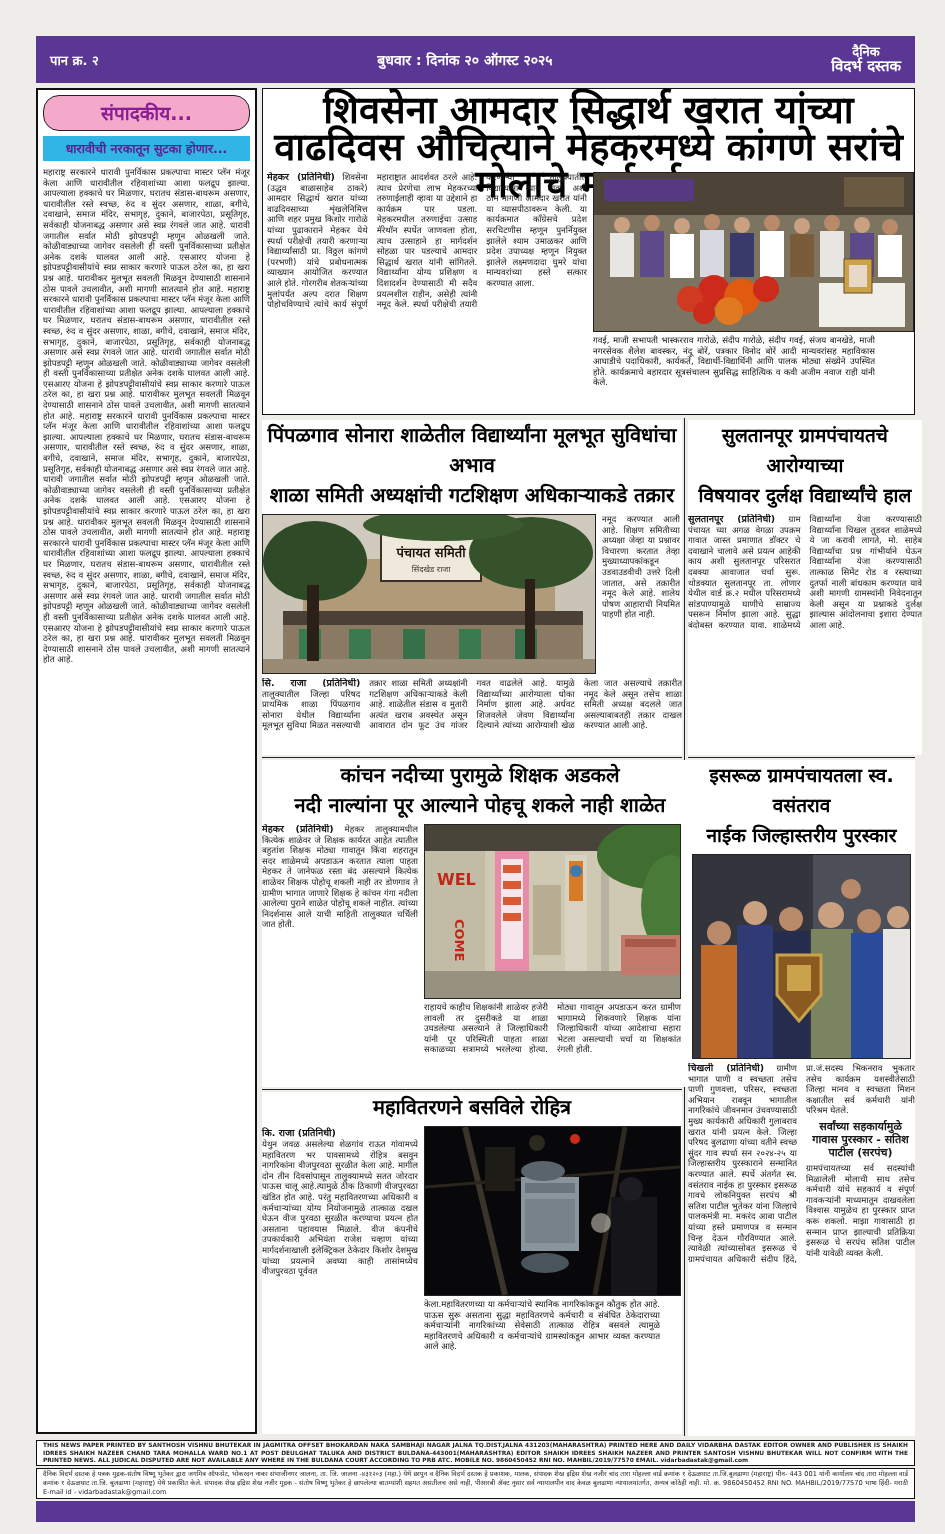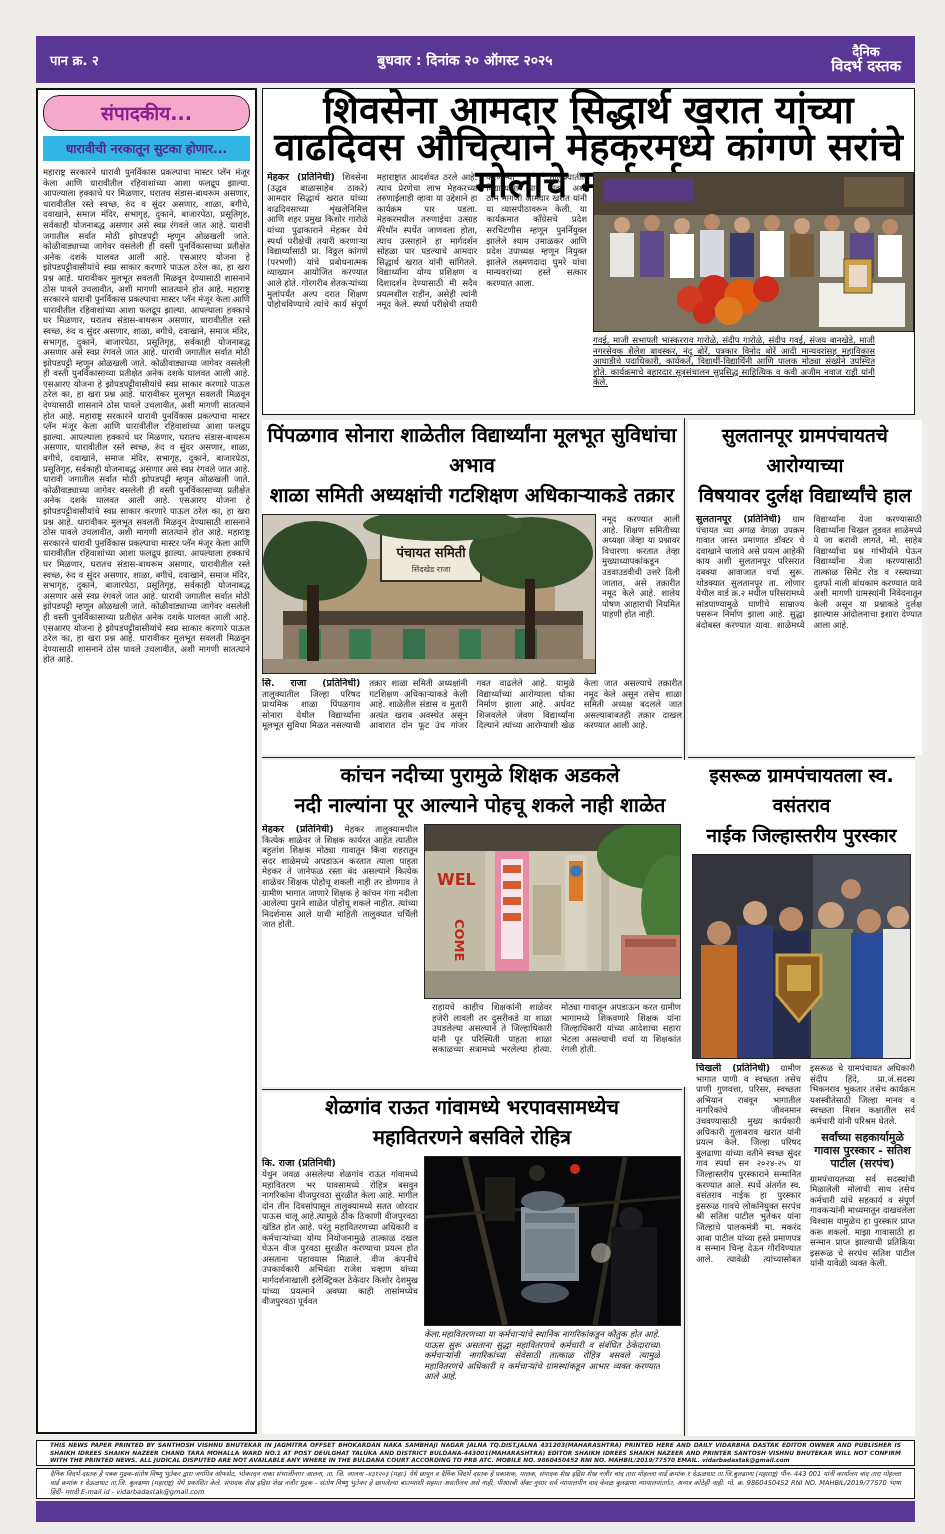--- a/index.html
+++ b/index.html
@@ -25,30 +25,30 @@
     padding:4px 2px;margin-bottom:6px;}
   .bt{font-size:8.5px;line-height:10.6px;text-align:justify;color:#161616;overflow:hidden;}
   .byline{font-weight:bold;font-size:9.5px;}
   
   .hwrap{text-align:center;font-weight:bold;color:#000;}
   .h-main{font-size:38px;line-height:37px;}
   .h-sec{font-size:20px;line-height:30px;}
   .h-sec2{font-size:19px;line-height:30px;}
   .box{border:1.5px solid #111;background:#fff;}
   .panel{background:#fff;}
-  .col2{column-count:2;column-gap:9px;padding-left:8px;}
+  .col2{column-count:2;column-gap:9px;}
   .col3{column-count:3;column-gap:9px;}
   .col4{column-count:4;column-gap:9px;}
   .photo{border:1px solid #222;display:block;}
   .caption{font-size:8.5px;line-height:10.6px;text-align:justify;overflow:hidden;}
   .subhead{font-size:11px;font-weight:bold;text-align:center;line-height:13px;margin:4px 0;}
   .vrule{background:#222;width:1px;}
   .hrule{background:#222;height:1px;}
   
-  .foot{border:1.5px solid #111;background:#fff;overflow:hidden;padding:1px 13px;font-style:italic;}
+  .foot{border:1.5px solid #111;background:#fff;overflow:hidden;padding:1px 6px;}
   .foot.en{font-size:5.9px;line-height:7.6px;text-align:justify;font-weight:bold;color:#222;}
   .foot.mr{font-size:6.6px;line-height:9.2px;text-align:justify;color:#222;}
   .botbar{background:#5a3795;}
 </style>
 </head>
 <body>
 
 <div class="abs topbar" style="left:36px;top:36px;width:879px;height:47px;gap:17px;">
   <span class="pageno">पान क्र. २</span>
   <span class="dateline">बुधवार : दिनांक २० ऑगस्ट २०२५</span>
@@ -64,21 +64,21 @@
   <div class="bt" style="height:1255px;">महाराष्ट्र सरकारने धारावी पुनर्विकास प्रकल्पाचा मास्टर प्लॅन मंजूर केला आणि धारावीतील रहिवाशांच्या आशा फलद्रूप झाल्या. आपल्याला हक्काचे घर मिळणार, घरातच संडास-बाथरूम असणार, धारावीतील रस्ते स्वच्छ, रुंद व सुंदर असणार, शाळा, बगीचे, दवाखाने, समाज मंदिर, सभागृह, दुकाने, बाजारपेठा, प्रसूतिगृह, सर्वकाही योजनाबद्ध असणार असे स्वप्न रंगवले जात आहे. धारावी जगातील सर्वात मोठी झोपडपट्टी म्हणून ओळखली जाते. कोळीवाड्याच्या जागेवर वसलेली ही वस्ती पुनर्विकासाच्या प्रतीक्षेत अनेक दशके घालवत आली आहे. एसआरए योजना हे झोपडपट्टीवासीयांचे स्वप्न साकार करणारे पाऊल ठरेल का, हा खरा प्रश्न आहे. धारावीकर मुलभूत सवलती मिळवून देण्यासाठी शासनाने ठोस पावले उचलावीत, अशी मागणी सातत्याने होत आहे. महाराष्ट्र सरकारने धारावी पुनर्विकास प्रकल्पाचा मास्टर प्लॅन मंजूर केला आणि धारावीतील रहिवाशांच्या आशा फलद्रूप झाल्या. आपल्याला हक्काचे घर मिळणार, घरातच संडास-बाथरूम असणार, धारावीतील रस्ते स्वच्छ, रुंद व सुंदर असणार, शाळा, बगीचे, दवाखाने, समाज मंदिर, सभागृह, दुकाने, बाजारपेठा, प्रसूतिगृह, सर्वकाही योजनाबद्ध असणार असे स्वप्न रंगवले जात आहे. धारावी जगातील सर्वात मोठी झोपडपट्टी म्हणून ओळखली जाते. कोळीवाड्याच्या जागेवर वसलेली ही वस्ती पुनर्विकासाच्या प्रतीक्षेत अनेक दशके घालवत आली आहे. एसआरए योजना हे झोपडपट्टीवासीयांचे स्वप्न साकार करणारे पाऊल ठरेल का, हा खरा प्रश्न आहे. धारावीकर मुलभूत सवलती मिळवून देण्यासाठी शासनाने ठोस पावले उचलावीत, अशी मागणी सातत्याने होत आहे. महाराष्ट्र सरकारने धारावी पुनर्विकास प्रकल्पाचा मास्टर प्लॅन मंजूर केला आणि धारावीतील रहिवाशांच्या आशा फलद्रूप झाल्या. आपल्याला हक्काचे घर मिळणार, घरातच संडास-बाथरूम असणार, धारावीतील रस्ते स्वच्छ, रुंद व सुंदर असणार, शाळा, बगीचे, दवाखाने, समाज मंदिर, सभागृह, दुकाने, बाजारपेठा, प्रसूतिगृह, सर्वकाही योजनाबद्ध असणार असे स्वप्न रंगवले जात आहे. धारावी जगातील सर्वात मोठी झोपडपट्टी म्हणून ओळखली जाते. कोळीवाड्याच्या जागेवर वसलेली ही वस्ती पुनर्विकासाच्या प्रतीक्षेत अनेक दशके घालवत आली आहे. एसआरए योजना हे झोपडपट्टीवासीयांचे स्वप्न साकार करणारे पाऊल ठरेल का, हा खरा प्रश्न आहे. धारावीकर मुलभूत सवलती मिळवून देण्यासाठी शासनाने ठोस पावले उचलावीत, अशी मागणी सातत्याने होत आहे. महाराष्ट्र सरकारने धारावी पुनर्विकास प्रकल्पाचा मास्टर प्लॅन मंजूर केला आणि धारावीतील रहिवाशांच्या आशा फलद्रूप झाल्या. आपल्याला हक्काचे घर मिळणार, घरातच संडास-बाथरूम असणार, धारावीतील रस्ते स्वच्छ, रुंद व सुंदर असणार, शाळा, बगीचे, दवाखाने, समाज मंदिर, सभागृह, दुकाने, बाजारपेठा, प्रसूतिगृह, सर्वकाही योजनाबद्ध असणार असे स्वप्न रंगवले जात आहे. धारावी जगातील सर्वात मोठी झोपडपट्टी म्हणून ओळखली जाते. कोळीवाड्याच्या जागेवर वसलेली ही वस्ती पुनर्विकासाच्या प्रतीक्षेत अनेक दशके घालवत आली आहे. एसआरए योजना हे झोपडपट्टीवासीयांचे स्वप्न साकार करणारे पाऊल ठरेल का, हा खरा प्रश्न आहे. धारावीकर मुलभूत सवलती मिळवून देण्यासाठी शासनाने ठोस पावले उचलावीत, अशी मागणी सातत्याने होत आहे.</div>
 </div>
 
 <div class="abs box" style="left:262px;top:88px;width:653px;height:327px;padding:3px 4px;">
   <div class="hwrap h-main" style="height:78px;">शिवसेना आमदार सिद्धार्थ खरात यांच्या वाढदिवस औचित्याने मेहकरमध्ये कांगणे सरांचे मोलाचे मार्गदर्शन</div>
   <div style="display:flex;gap:6px;margin-top:2px;">
     <div class="bt col3" style="width:320px;height:238px;">
       <b class="byline">मेहकर (प्रतिनिधी)</b>
       <span>शिवसेना (उद्धव बाळासाहेब ठाकरे) आमदार सिद्धार्थ खरात यांच्या वाढदिवसाच्या शृंखलेनिमित्त आणि शहर प्रमुख किशोर गारोळे यांच्या पुढाकाराने मेहकर येथे स्पर्धा परीक्षेची तयारी करणाऱ्या विद्यार्थ्यांसाठी प्रा. विठ्ठल कांगणे (परभणी) यांचे प्रबोधनात्मक व्याख्यान आयोजित करण्यात आले होते. गोरगरीब शेतकऱ्यांच्या मुलांपर्यंत अल्प दरात शिक्षण पोहोचविण्याचे त्यांचे कार्य संपूर्ण महाराष्ट्रात आदर्शवत ठरले आहे. त्याच प्रेरणेचा लाभ मेहकरच्या तरुणाईलाही व्हावा या उद्देशाने हा कार्यक्रम पार पडला. मेहकरमधील तरुणाईचा उत्साह मॅरेथॉन स्पर्धेत जाणवला होता, त्याच उत्साहाने हा मार्गदर्शन सोहळा पार पडल्याचे आमदार सिद्धार्थ खरात यांनी सांगितले. विद्यार्थ्यांना योग्य प्रशिक्षण व दिशादर्शन देण्यासाठी मी सदैव प्रयत्नशील राहीन, असेही त्यांनी नमूद केले. स्पर्धा परीक्षेची तयारी करणाऱ्या तालुक्यातील विद्यार्थ्यांना न्याय द्यावा, अशी ठाम मागणी आमदार खरात यांनी या व्यासपीठावरून केली. या कार्यक्रमात काँग्रेसचे प्रदेश सरचिटणीस म्हणून पुनर्नियुक्त झालेले श्याम उमाळकर आणि प्रदेश उपाध्यक्ष म्हणून नियुक्त झालेले लक्ष्मणदादा घुमरे यांचा मान्यवरांच्या हस्ते सत्कार करण्यात आला.</span>
     </div>
-    <div style="width:282px;text-decoration:underline;">
+    <div style="width:282px;">
       <svg class="photo" width="319" height="158" viewBox="0 0 319 158">
         <rect width="319" height="158" fill="#7d7361"></rect>
         <rect width="319" height="42" fill="#4d4437"></rect>
         <rect x="10" y="6" width="90" height="22" fill="#5a3795" opacity="0.8"></rect>
         <rect x="250" y="4" width="60" height="30" fill="#6a5a42"></rect>
         <g>
           <circle cx="28" cy="52" r="8" fill="#c9a080"></circle>
             <rect x="16" y="60" width="24" height="44" fill="#e8e6e2"></rect>
           <circle cx="58" cy="50" r="8" fill="#b98a6a"></circle>
             <rect x="46" y="58" width="24" height="46" fill="#5c4a8a"></rect>
@@ -239,29 +239,28 @@
   <div class="bt col2" style="height:390px;">
     <b class="byline">चिखली (प्रतिनिधी)</b>
     <span>ग्रामीण भागात पाणी व स्वच्छता तसेच पाणी गुणवत्ता, परिसर, स्वच्छता अभियान राबवून भागातील नागरिकांचे जीवनमान उंचवण्यासाठी मुख्य कार्यकारी अधिकारी गुलाबराव खरात यांनी प्रयत्न केले. जिल्हा परिषद बुलढाणा यांच्या वतीने स्वच्छ सुंदर गाव स्पर्धा सन २०२४-२५ या जिल्हास्तरीय पुरस्काराने सन्मानित करण्यात आले. स्पर्धे अंतर्गत स्व. वसंतराव नाईक हा पुरस्कार इसरूळ गावचे लोकनियुक्त सरपंच श्री सतिश पाटील भुतेकर यांना जिल्हाचे पालकमंत्री मा. मकरंद आबा पाटील यांच्या हस्ते प्रमाणपत्र व सन्मान चिन्ह देऊन गौरविण्यात आले. त्यावेळी त्यांच्यासोबत इसरूळ चे ग्रामपंचायत अधिकारी संदीप हिंदे, प्रा.जं.सदस्य भिकनराव भुकतार तसेच कार्यक्रम यशस्वीतेसाठी जिल्हा मानव व स्वच्छता मिशन कक्षातील सर्व कर्मचारी यांनी परिश्रम घेतले.</span>
     <div class="subhead">सर्वांच्या सहकार्यामुळे गावास पुरस्कार - सतिश पाटील (सरपंच)</div>
     <span>ग्रामपंचायतच्या सर्व सदस्यांची मिळालेली मोलाची साथ तसेच कर्मचारी यांचे सहकार्य व संपूर्ण गावकऱ्यांनी माध्यमातून दाखवलेला विश्वास यामुळेच हा पुरस्कार प्राप्त करू शकलो. माझा गावासाठी हा सन्मान प्राप्त झाल्याची प्रतिक्रिया इसरूळ चे सरपंच सतिश पाटील यांनी यावेळी व्यक्त केली.</span>
   </div>
 </div>
 
 <div class="abs panel" style="left:262px;top:1092px;width:420px;height:342px;">
   <div class="hwrap h-sec">
-    <div>शेळगांव राऊत गांवामध्ये भरपावसामध्येच</div>
     <div>महावितरणने बसविले रोहित्र</div>
   </div>
   <div style="display:flex;gap:6px;margin-top:4px;">
     <div style="width:156px;">
       <div class="byline">कि. राजा (प्रतिनिधी)</div>
       <div class="bt" style="height:242px;">येथुन जवळ असलेल्या शेळगांव राऊत गांवामध्ये महावितरण भर पावसामध्ये रोहित्र बसवुन नागरिकांना वीजपुरवठा सुरळीत केला आहे. मागील दोन तीन दिवसांपासून तालुक्यामध्ये सतत जोरदार पाऊस चालू आहे.त्यामुळे ठीक ठिकाणी वीजपुरवठा खंडित होत आहे. परंतु महावितरणच्या अधिकारी व कर्मचाऱ्यांच्या योग्य नियोजनामुळे तात्काळ दखल घेऊन वीज पुरवठा सुरळीत करण्याचा प्रयत्न होत असताना पहावयास मिळाले. वीज कंपनीचे उपकार्यकारी अभियंता राजेश चव्हाण यांच्या मार्गदर्शनाखाली इलेक्ट्रिकल ठेकेदार किशोर देशमुख यांच्या प्रयत्नाने अवघ्या काही तासांमध्येच वीजपुरवठा पूर्ववत</div>
     </div>
-    <div style="width:236px;font-style:italic;">
+    <div style="width:236px;">
       <svg class="photo" width="255" height="168" viewBox="0 0 255 168">
         <rect width="255" height="168" fill="#08080a"></rect>
         <line x1="40" y1="0" x2="80" y2="168" stroke="#3a342a" stroke-width="6"></line>
         <line x1="200" y1="0" x2="170" y2="168" stroke="#2e2a22" stroke-width="5"></line>
         <line x1="0" y1="60" x2="255" y2="40" stroke="#2a261e" stroke-width="3"></line>
         <rect x="96" y="50" width="58" height="74" fill="#8a949c"></rect>
         <rect x="100" y="56" width="50" height="10" fill="#6a747c"></rect>
         <rect x="100" y="72" width="50" height="44" fill="#77828a"></rect>
         <ellipse cx="118" cy="44" rx="22" ry="10" fill="#5a646c"></ellipse>
         <ellipse cx="120" cy="136" rx="24" ry="10" fill="#4a545c"></ellipse>

